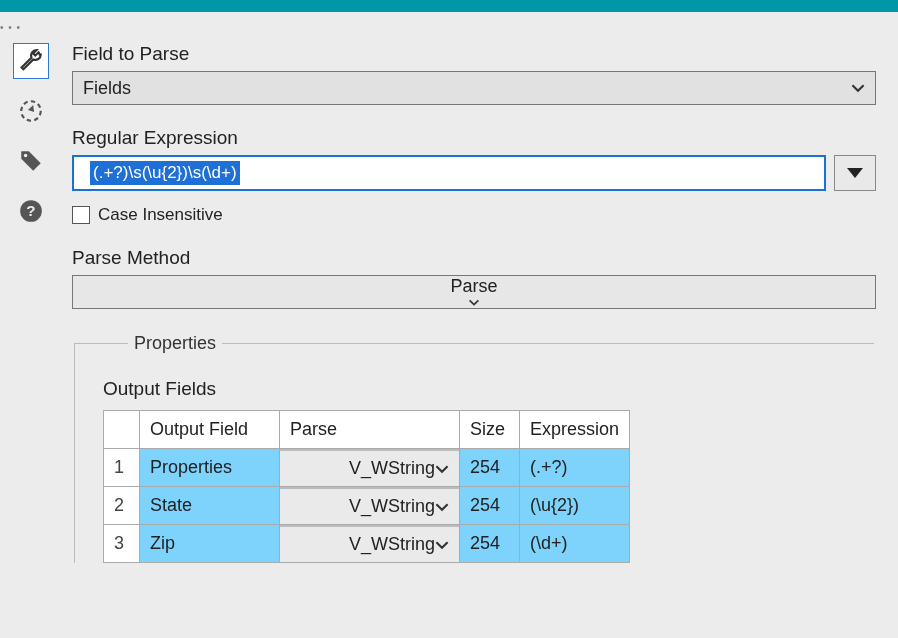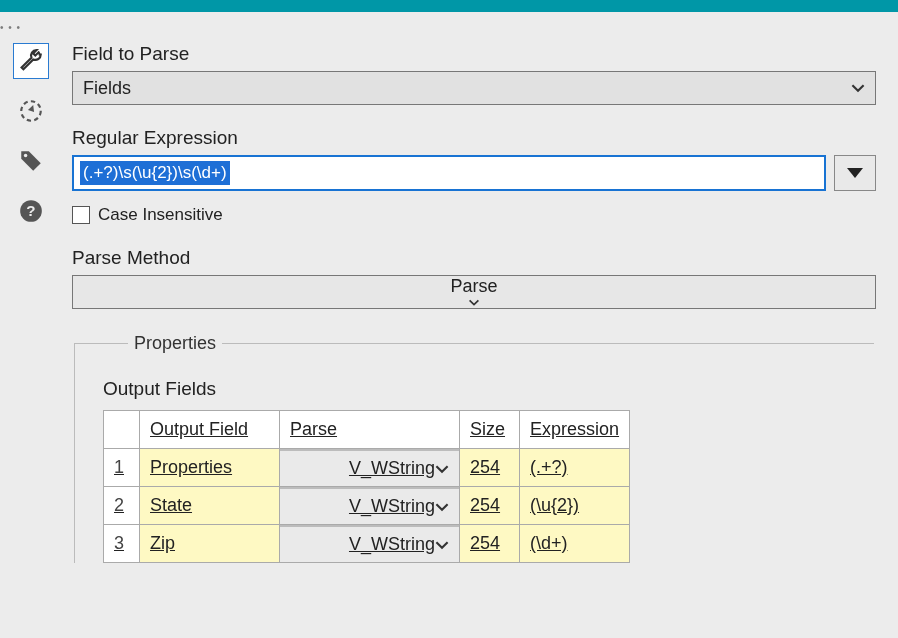--- a/index.html
+++ b/index.html
@@ -79,21 +79,21 @@
     gap:8px;
     align-items:stretch;
   }
   .regex-input {
     flex:1;
     height:36px;
     border:2px solid #1873d3;
     background:#fff;
     display:flex;
     align-items:center;
-    padding:0 6px;
+    padding:0 16px;
   }
   .regex-highlight {
     background:#1e6fd6;
     color:#fff;
     padding:2px 3px;
     font-size:17px;
     font-family: inherit;
   }
   .dropdown-btn {
     width:42px;
@@ -136,24 +136,23 @@
     padding:0 6px;
     color:#333;
     margin-left:25px;
   }
   .subtitle {
     font-size:19px;
     margin:6px 0 10px 0;
   }
   table.grid {
     border-collapse:collapse;
-    background:#fef9c3;
+    background:#7dd3fc;
     border:1px solid #888;
     border-right:none;
-    text-decoration:underline;
   }
   table.grid th, table.grid td {
     border:1px solid #aaa;
     padding:6px 10px;
     font-size:18px;
     text-align:left;
     font-weight:normal;
     height:38px;
   }
   table.grid th {

